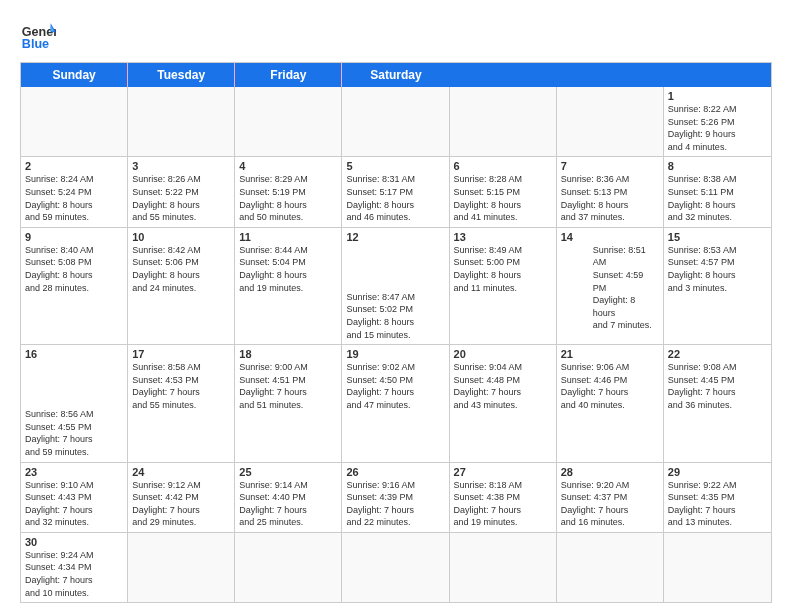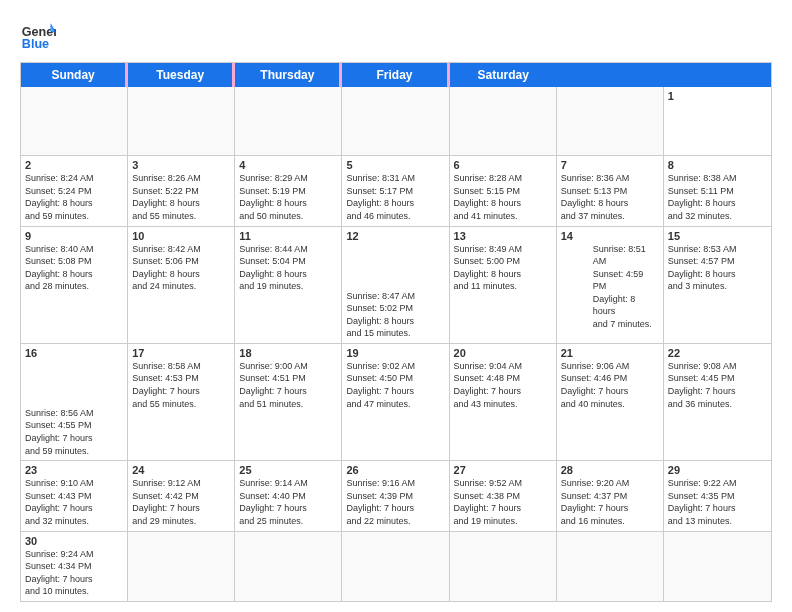--- a/index.html
+++ b/index.html
@@ -55,21 +55,21 @@
       display: grid;
       grid-template-columns: repeat(7, 1fr);
       background: #1a73e8;
     }
     .cal-header-cell {
       color: #fff;
       font-size: 12px;
       font-weight: bold;
       text-align: center;
       padding: 5px 2px;
-      border-right: 3px solid #f9a8d4;
+      border-right: 1px solid #f9a8d4;
     }
     .cal-header-cell:last-child { border-right: none; }
     .cal-body {
       flex: 1;
       display: flex;
       flex-direction: column;
     }
     .cal-row {
       display: grid;
       grid-template-columns: repeat(7, 1fr);
@@ -116,34 +116,37 @@
     <div class="title-block">
       <div class="month-title"></div>
       <div class="subtitle"></div>
     </div>
   </div>
 
   <div class="calendar">
     <div class="cal-header">
     <div class="cal-header-cell">Sunday</div>
         <div class="cal-header-cell">Tuesday</div>
-        <div class="cal-header-cell">Thursday</div>
         <div class="cal-header-cell">Friday</div>
         <div class="cal-header-cell">Saturday</div>
       </div>
     <div class="cal-body">
     <div class="cal-row">
           <div class="cal-cell empty"></div>
           <div class="cal-cell empty"></div>
           <div class="cal-cell empty"></div>
           <div class="cal-cell empty"></div>
           <div class="cal-cell empty"></div>
           <div class="cal-cell empty"></div>
           <div class="cal-cell">
             <span class="day-num">1</span>
+            <div class="sun-info" style="white-space: pre-line;">Sunrise: 8:22 AM
+Sunset: 5:26 PM
+Daylight: 9 hours
+and 4 minutes.</div>
           </div>
         </div>
         <div class="cal-row">
           <div class="cal-cell">
             <span class="day-num">2</span>
             <div class="sun-info" style="white-space: pre-line;">Sunrise: 8:24 AM
 Sunset: 5:24 PM
 Daylight: 8 hours
 and 59 minutes.</div>
           </div>
@@ -316,21 +319,21 @@
           </div>
           <div class="cal-cell">
             <span class="day-num">26</span>
             <div class="sun-info" style="white-space: pre-line;">Sunrise: 9:16 AM
 Sunset: 4:39 PM
 Daylight: 7 hours
 and 22 minutes.</div>
           </div>
           <div class="cal-cell">
             <span class="day-num">27</span>
-            <div class="sun-info" style="white-space: pre-line;">Sunrise: 9:52 AM
+            <div class="sun-info" style="white-space: pre-line;">Sunrise: 8:18 AM
 Sunset: 4:38 PM
 Daylight: 7 hours
 and 19 minutes.</div>
           </div>
           <div class="cal-cell">
             <span class="day-num">28</span>
             <div class="sun-info" style="white-space: pre-line;">Sunrise: 9:20 AM
 Sunset: 4:37 PM
 Daylight: 7 hours
 and 16 minutes.</div>

